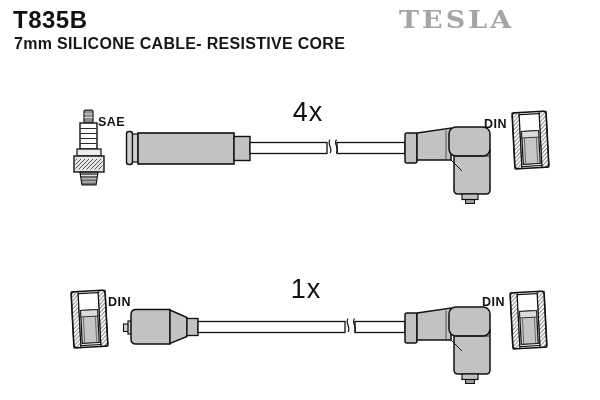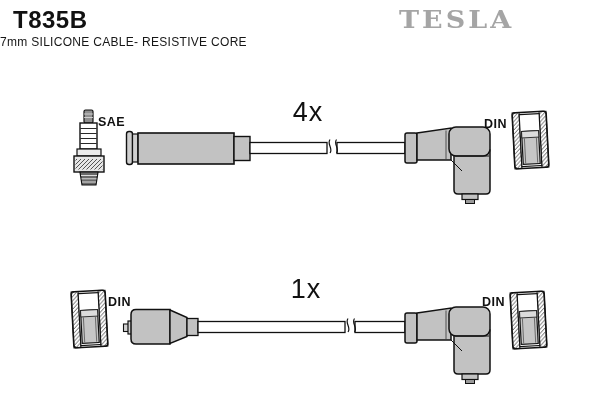--- a/index.html
+++ b/index.html
@@ -1,21 +1,21 @@
 <!DOCTYPE html>
 <html><head>
 <meta charset="utf-8">
 <style>
   html,body{margin:0;padding:0;background:#fff;}
   .page{position:relative;width:600px;height:400px;background:#ffffff;overflow:hidden;
         font-family:"Liberation Sans",sans-serif;}
   .part-number{position:absolute;left:13px;top:6px;font-size:24px;font-weight:bold;
         color:#111;letter-spacing:0.5px;}
-  .subtitle{position:absolute;left:0;top:35px;font-size:12px;color:#161616;
-        letter-spacing:0.3px;}
+  .subtitle{position:absolute;left:14px;top:35px;font-size:16px;color:#161616;
+        letter-spacing:0.3px;font-weight:bold;}
   .brand{position:absolute;left:399px;top:5px;font-size:27px;font-weight:bold;
         font-family:"DejaVu Serif","Liberation Serif",serif;color:#a5a5a5;
         letter-spacing:3px;transform:scale(1,0.92);transform-origin:top left;}
   svg text{font-family:"Liberation Sans",sans-serif;fill:#111;}
   .qty{font-size:27px;letter-spacing:1px;}
   .std{font-size:12.5px;font-weight:bold;letter-spacing:0.5px;}
   svg .part{fill:#c2c2c2;stroke:#111;}
 </style>
 </head>
 <body>

